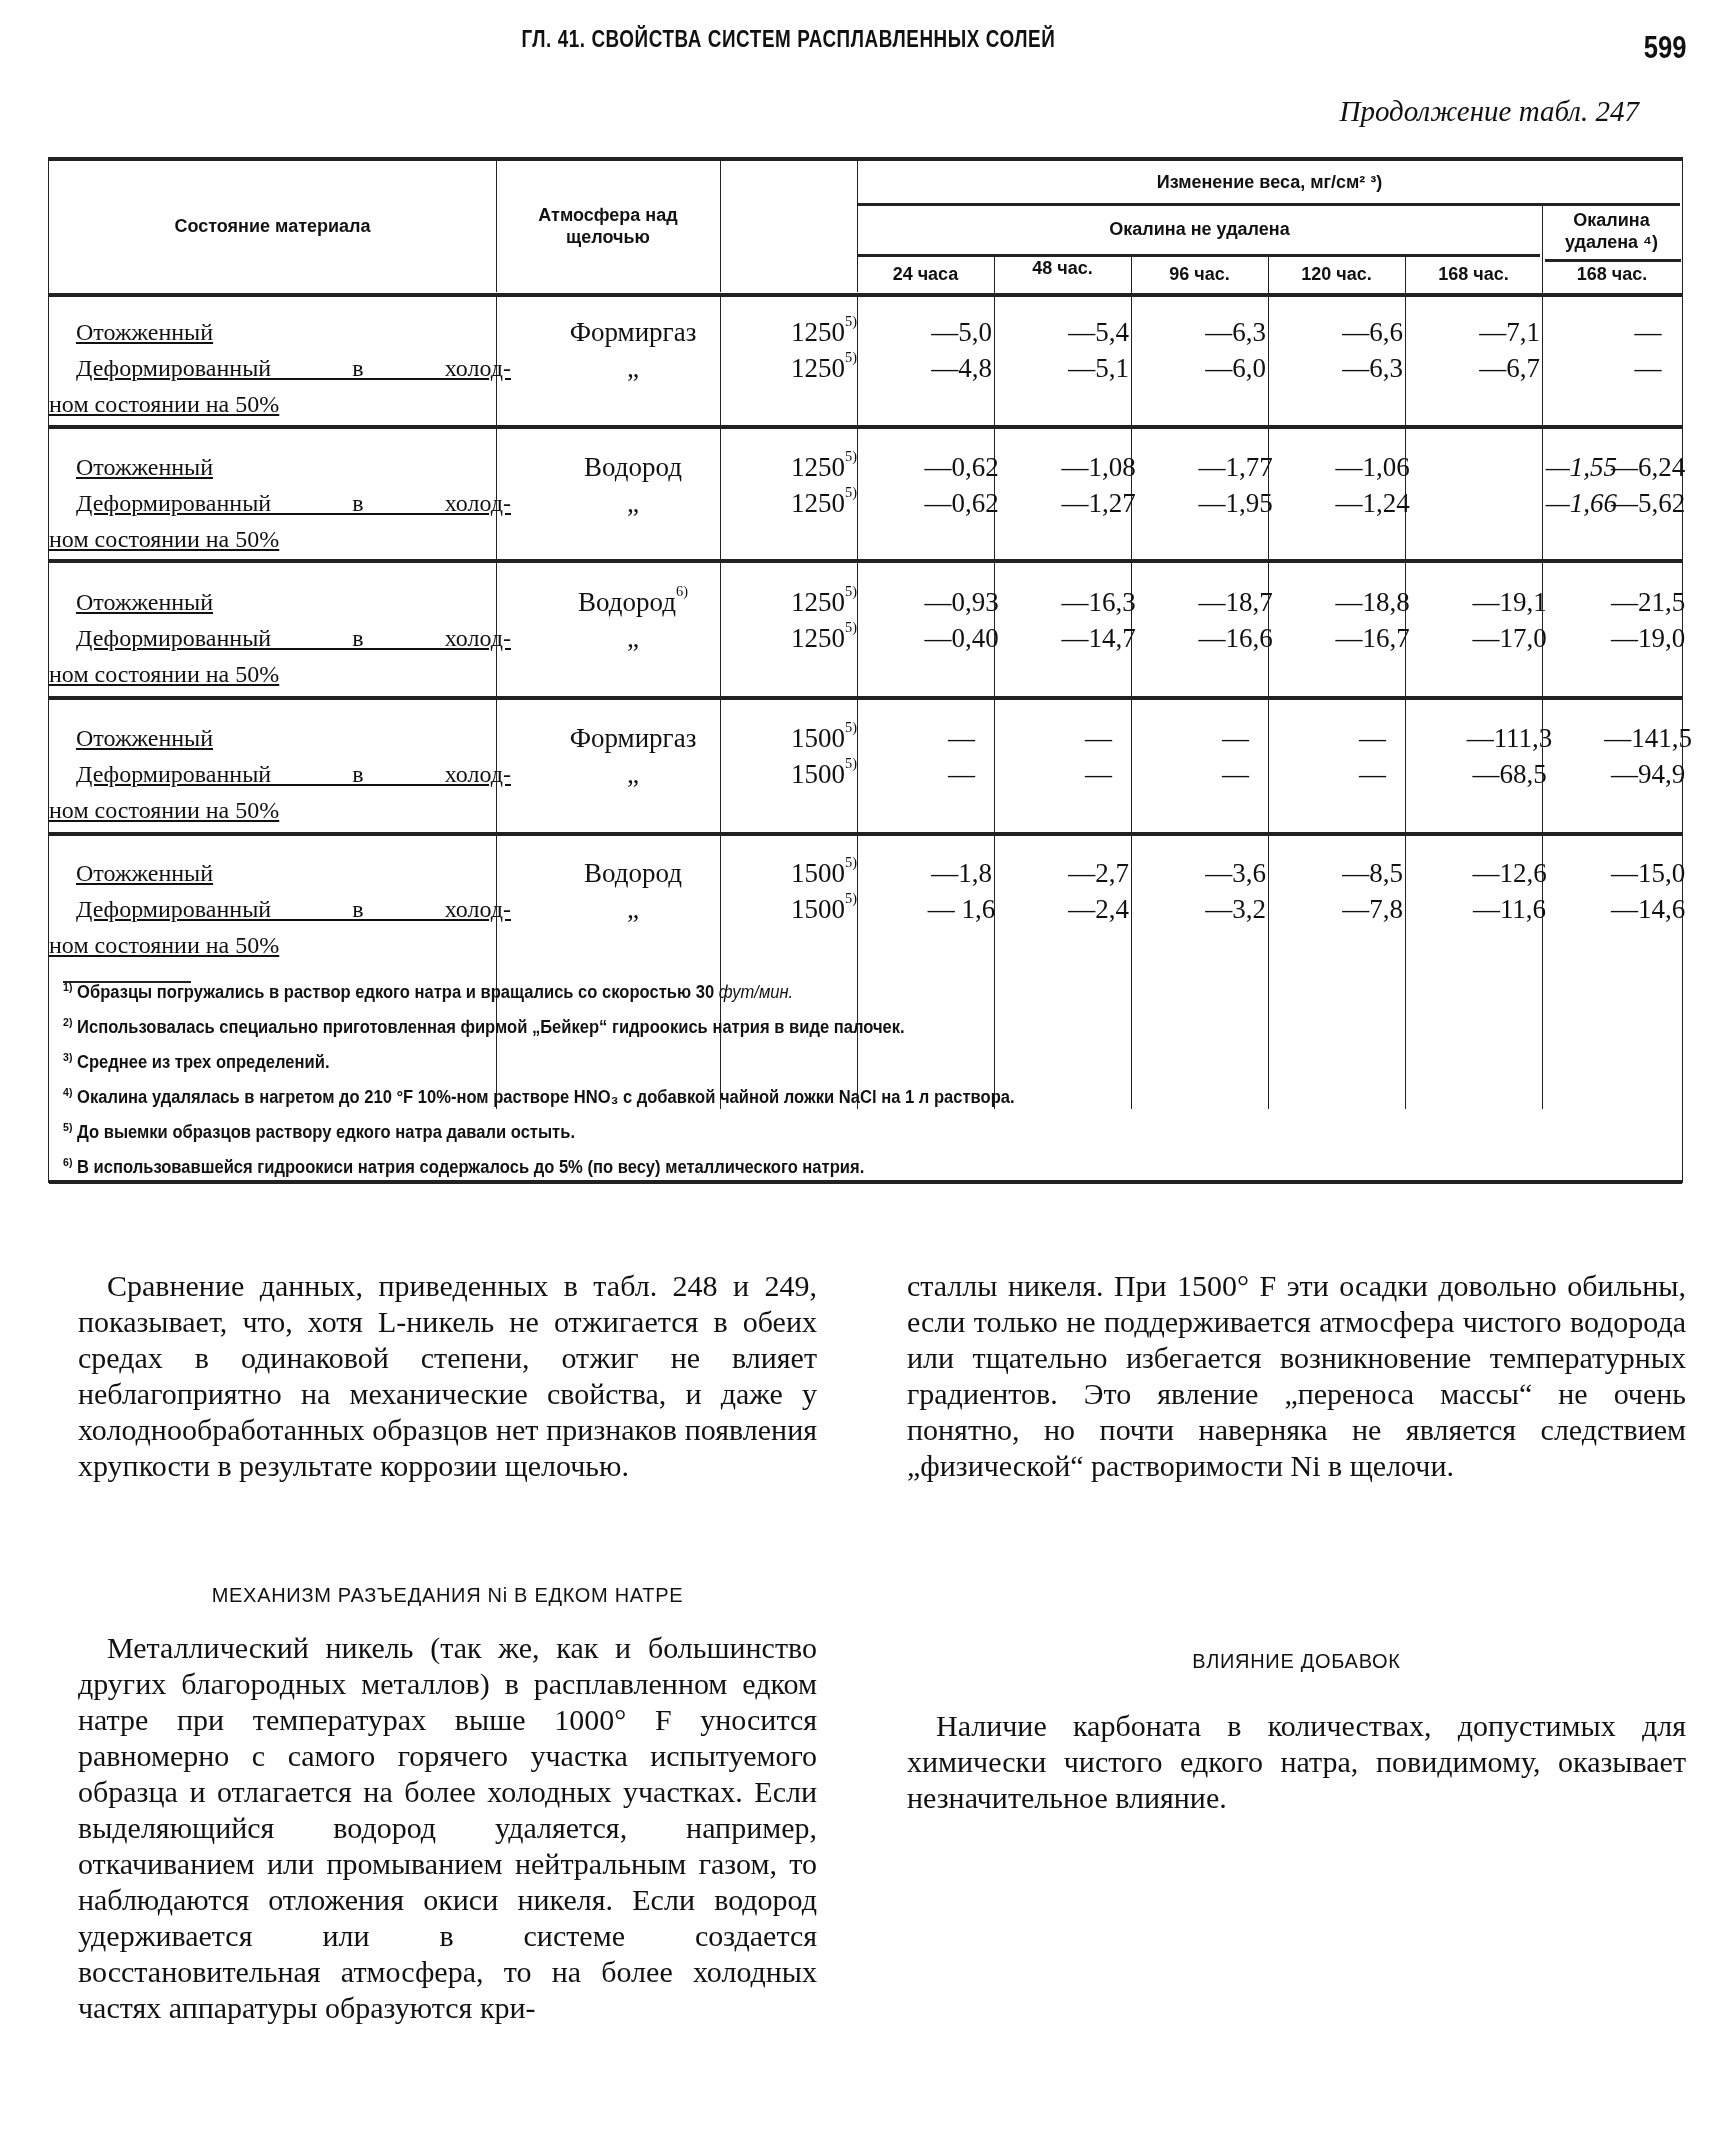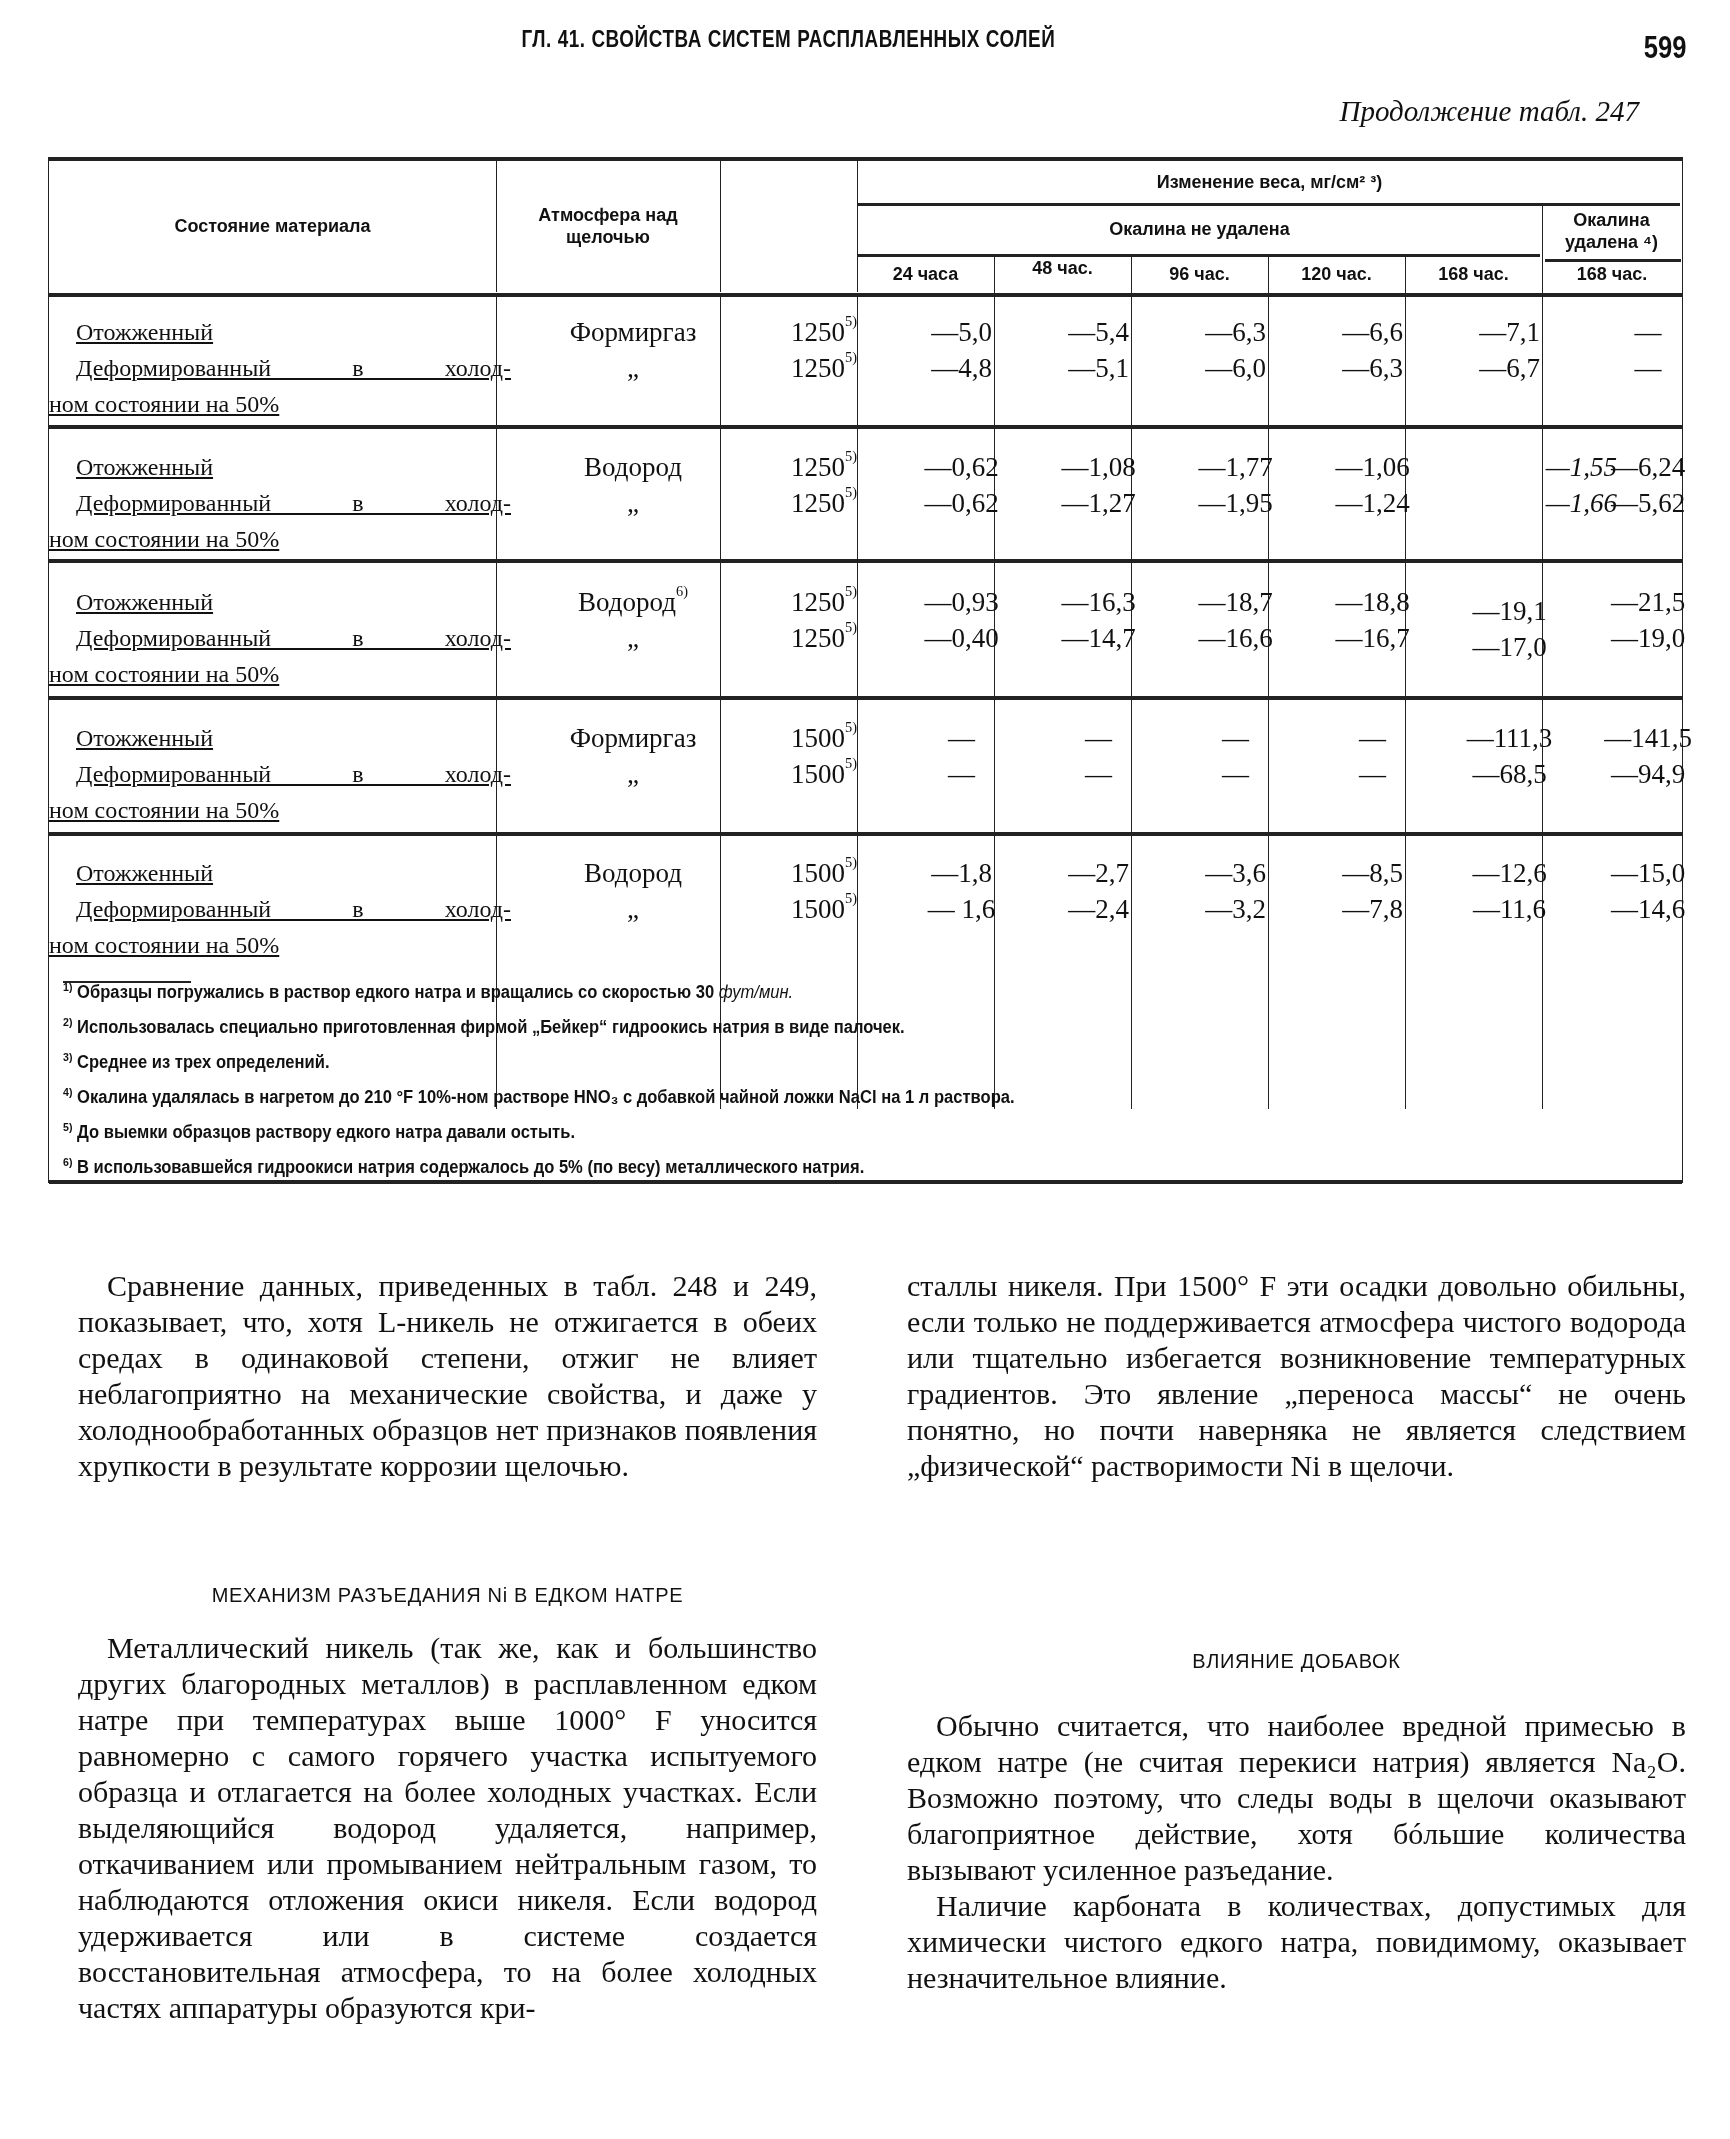--- a/index.html
+++ b/index.html
@@ -145,21 +145,21 @@
       <span class="ann">Отожженный</span>
       <span class="cold">Деформированный в холод-</span>
       <span class="cold2">ном состоянии на 50%</span>
     </div>
     <div class="atm"><span>Водород</span><sup>6)</sup><br><span>„</span></div>
     <div class="temp" style="left:671px; width:137px;"><span>1250</span><sup>5)</sup><br><span>1250</span><sup>5)</sup></div>
     <div class="val" style="left:808px; width:137px;"><span>—0,93</span><br><span>—0,40</span></div>
     <div class="val" style="left:945px; width:137px;"><span>—16,3</span><br><span>—14,7</span></div>
     <div class="val" style="left:1082px; width:137px;"><span>—18,7</span><br><span>—16,6</span></div>
     <div class="val" style="left:1219px; width:137px;"><span>—18,8</span><br><span>—16,7</span></div>
-    <div class="val" style="left:1356px; width:137px;margin-top:9px;"><span>—19,1</span><br><span>—17,0</span></div>
+    <div class="val" style="left:1356px; width:137px;"><span>—19,1</span><br><span>—17,0</span></div>
     <div class="val" style="left:1493px; width:140px;"><span>—21,5</span><br><span>—19,0</span></div>
   </div>
   <div class="rule" style="top:539px;"></div>
 
   <div class="row-group" style="top:563px;">
     <div class="mat" style="left:0;">
       <span class="ann">Отожженный</span>
       <span class="cold">Деформированный в холод-</span>
       <span class="cold2">ном состоянии на 50%</span>
     </div>
@@ -209,16 +209,15 @@
 <div class="section-heading" style="left:78px; top:1584px; width:739px;">МЕХАНИЗМ РАЗЪЕДАНИЯ Ni В ЕДКОМ НАТРЕ</div>
 <div class="col" style="left:78px; top:1630px; width:739px;">
   <p class="indent">Металлический никель (так же, как и большинство других благородных металлов) в расплавленном едком натре при температурах выше 1000° F уносится равномерно с самого горячего участка испытуемого образца и отлагается на более холодных участках. Если выделяющийся водород удаляется, например, откачиванием или промыванием нейтральным газом, то наблюдаются отложения окиси никеля. Если водород удерживается или в системе создается восстановительная атмосфера, то на более холодных частях аппаратуры образуются кри-</p>
 </div>
 
 <div class="col" style="left:907px; top:1268px; width:779px;">
   <p>сталлы никеля. При 1500° F эти осадки довольно обильны, если только не поддерживается атмосфера чистого водорода или тщательно избегается возникновение температурных градиентов. Это явление „переноса массы“ не очень понятно, но почти наверняка не является следствием „физической“ растворимости Ni в щелочи.</p>
 </div>
 <div class="section-heading" style="left:907px; top:1650px; width:779px;">ВЛИЯНИЕ ДОБАВОК</div>
 <div class="col" style="left:907px; top:1708px; width:779px;">
-  <p class="indent">Обычно считается, что наиболее вредной примесью в едком натре (не считая перекиси натрия) является Na₂O. Возможно поэтому, что следы воды в щелочи оказывают благоприятное действие, хотя бóльшие количества вызывают усиленное разъедание.</p>
   <p class="indent">Наличие карбоната в количествах, допустимых для химически чистого едкого натра, повидимому, оказывает незначительное влияние.</p>
 </div>
 
 
 </body></html>

